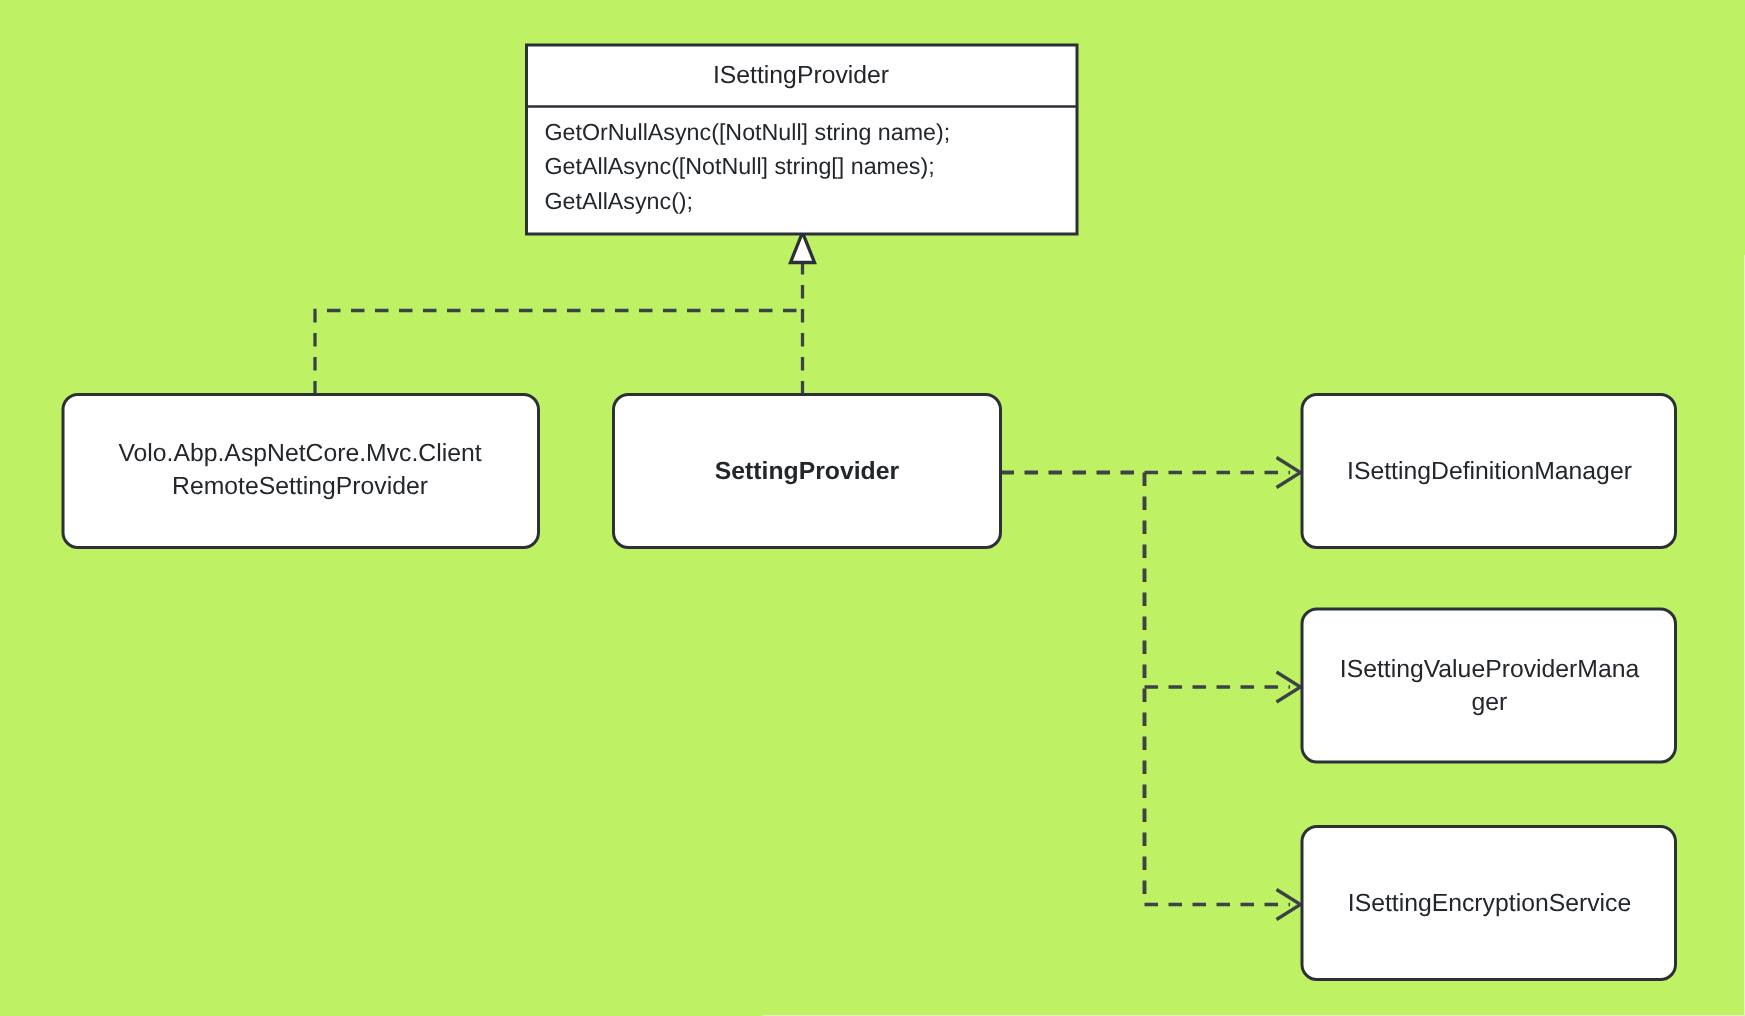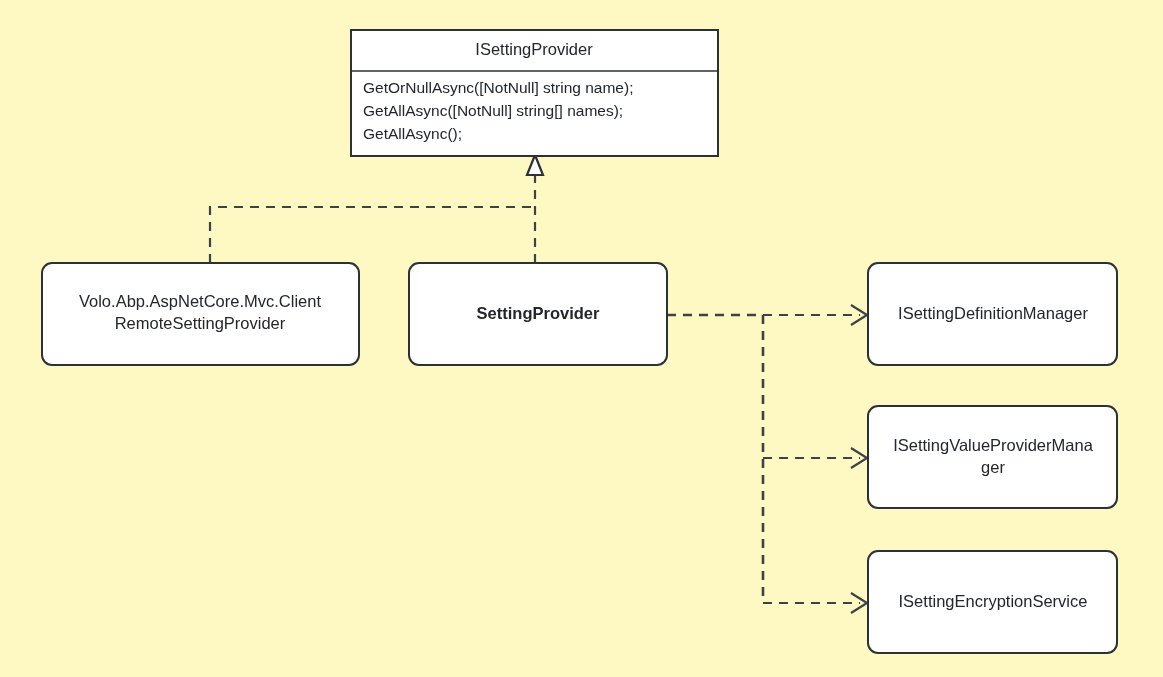--- a/index.html
+++ b/index.html
@@ -12,21 +12,21 @@
     width: 1163px;
     height: 677px;
     font-family: "Liberation Sans", sans-serif;
     color: #23272b;
     overflow: hidden;
   }
   #diagram-root {
     position: relative;
     width: 1163px;
     height: 677px;
-    background: #fef9c3;
+    background: #bef264;
   }
   svg.diagram-canvas {
     position: absolute;
     top: 0;
     left: 0;
     width: 1163px;
     height: 677px;
   }
   .node-box {
     fill: #ffffff;

